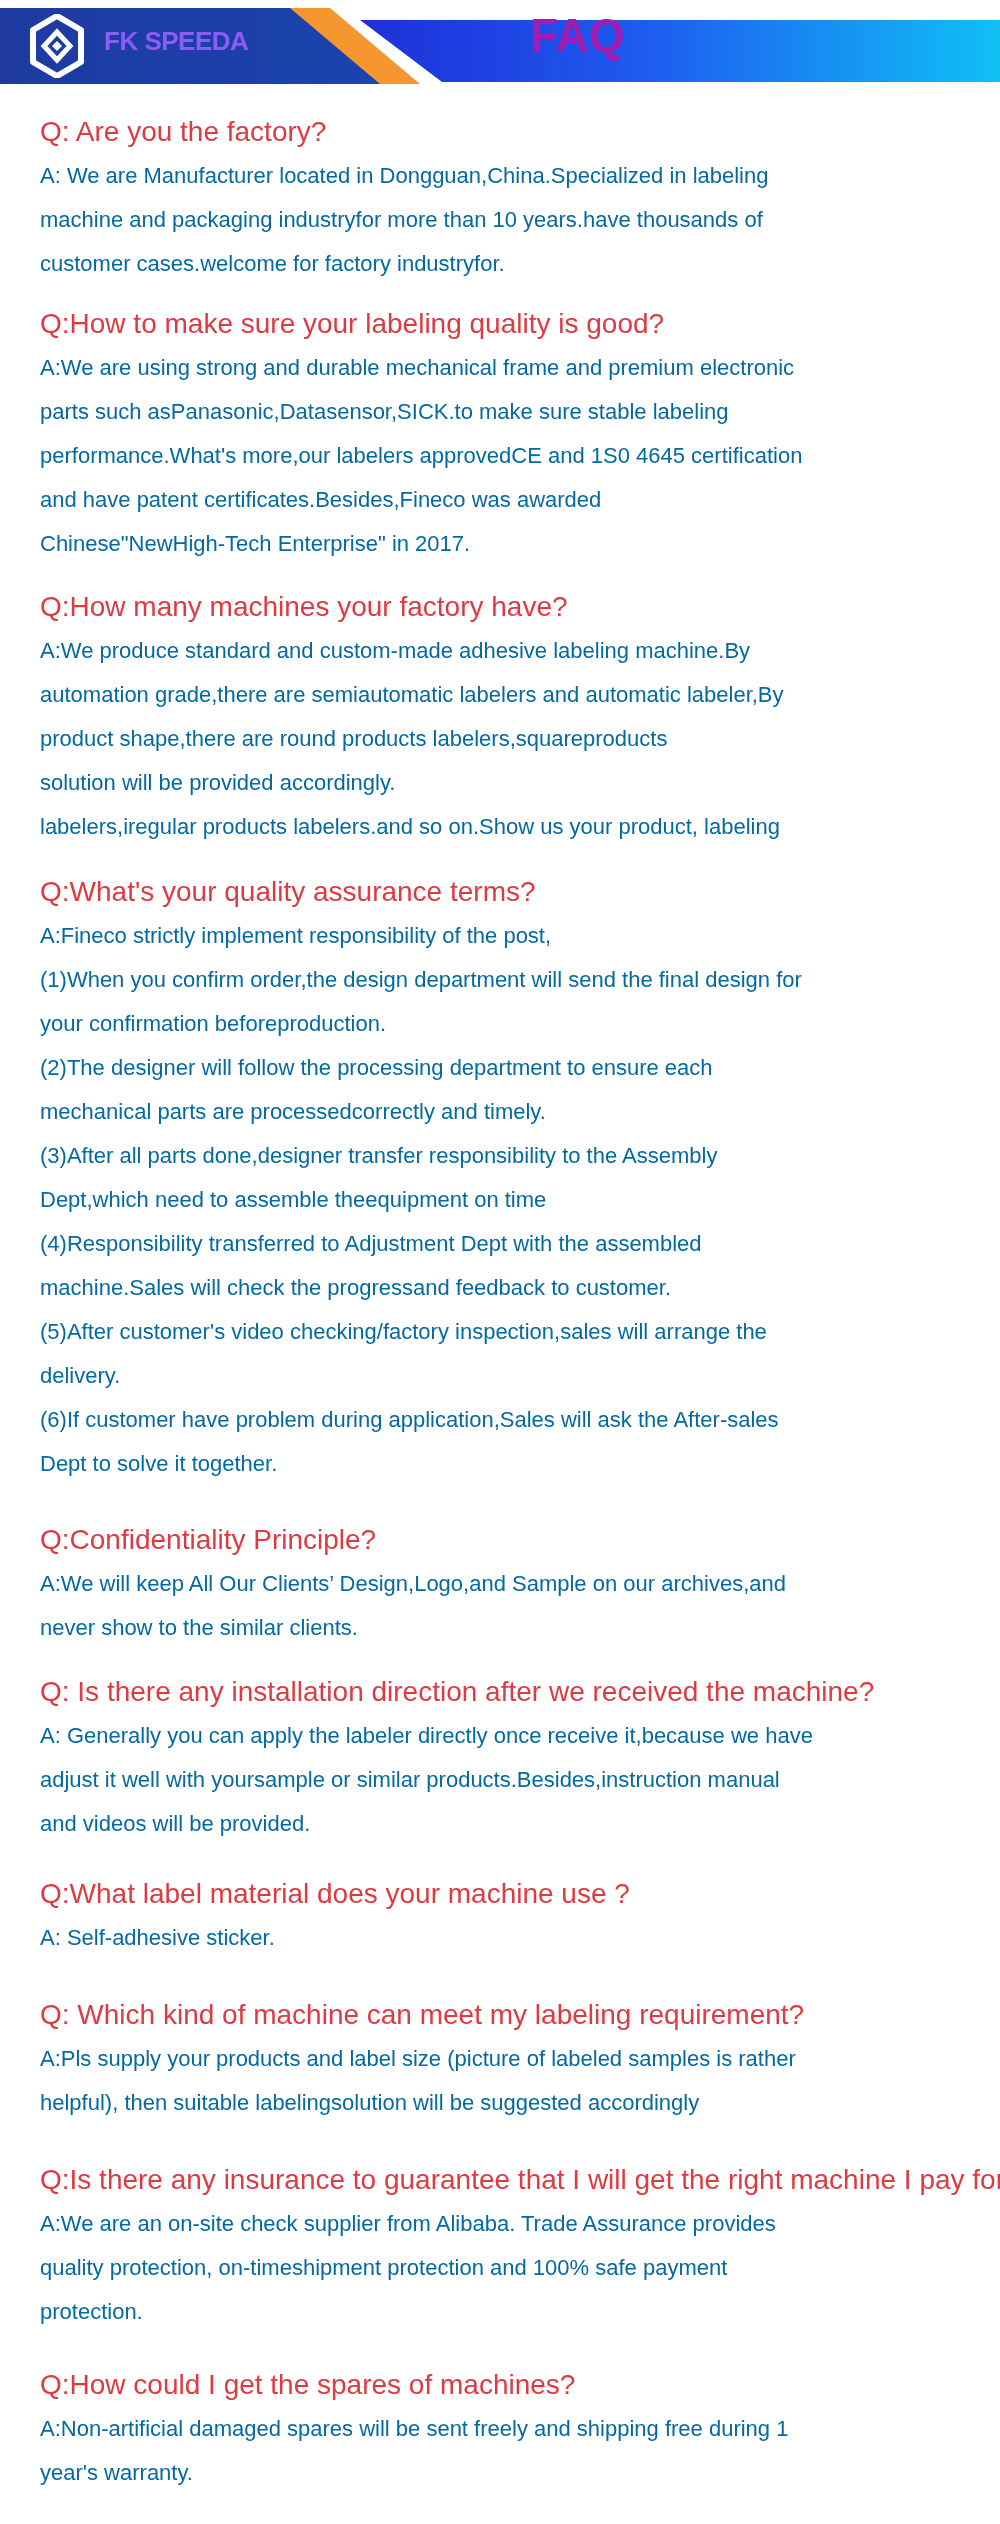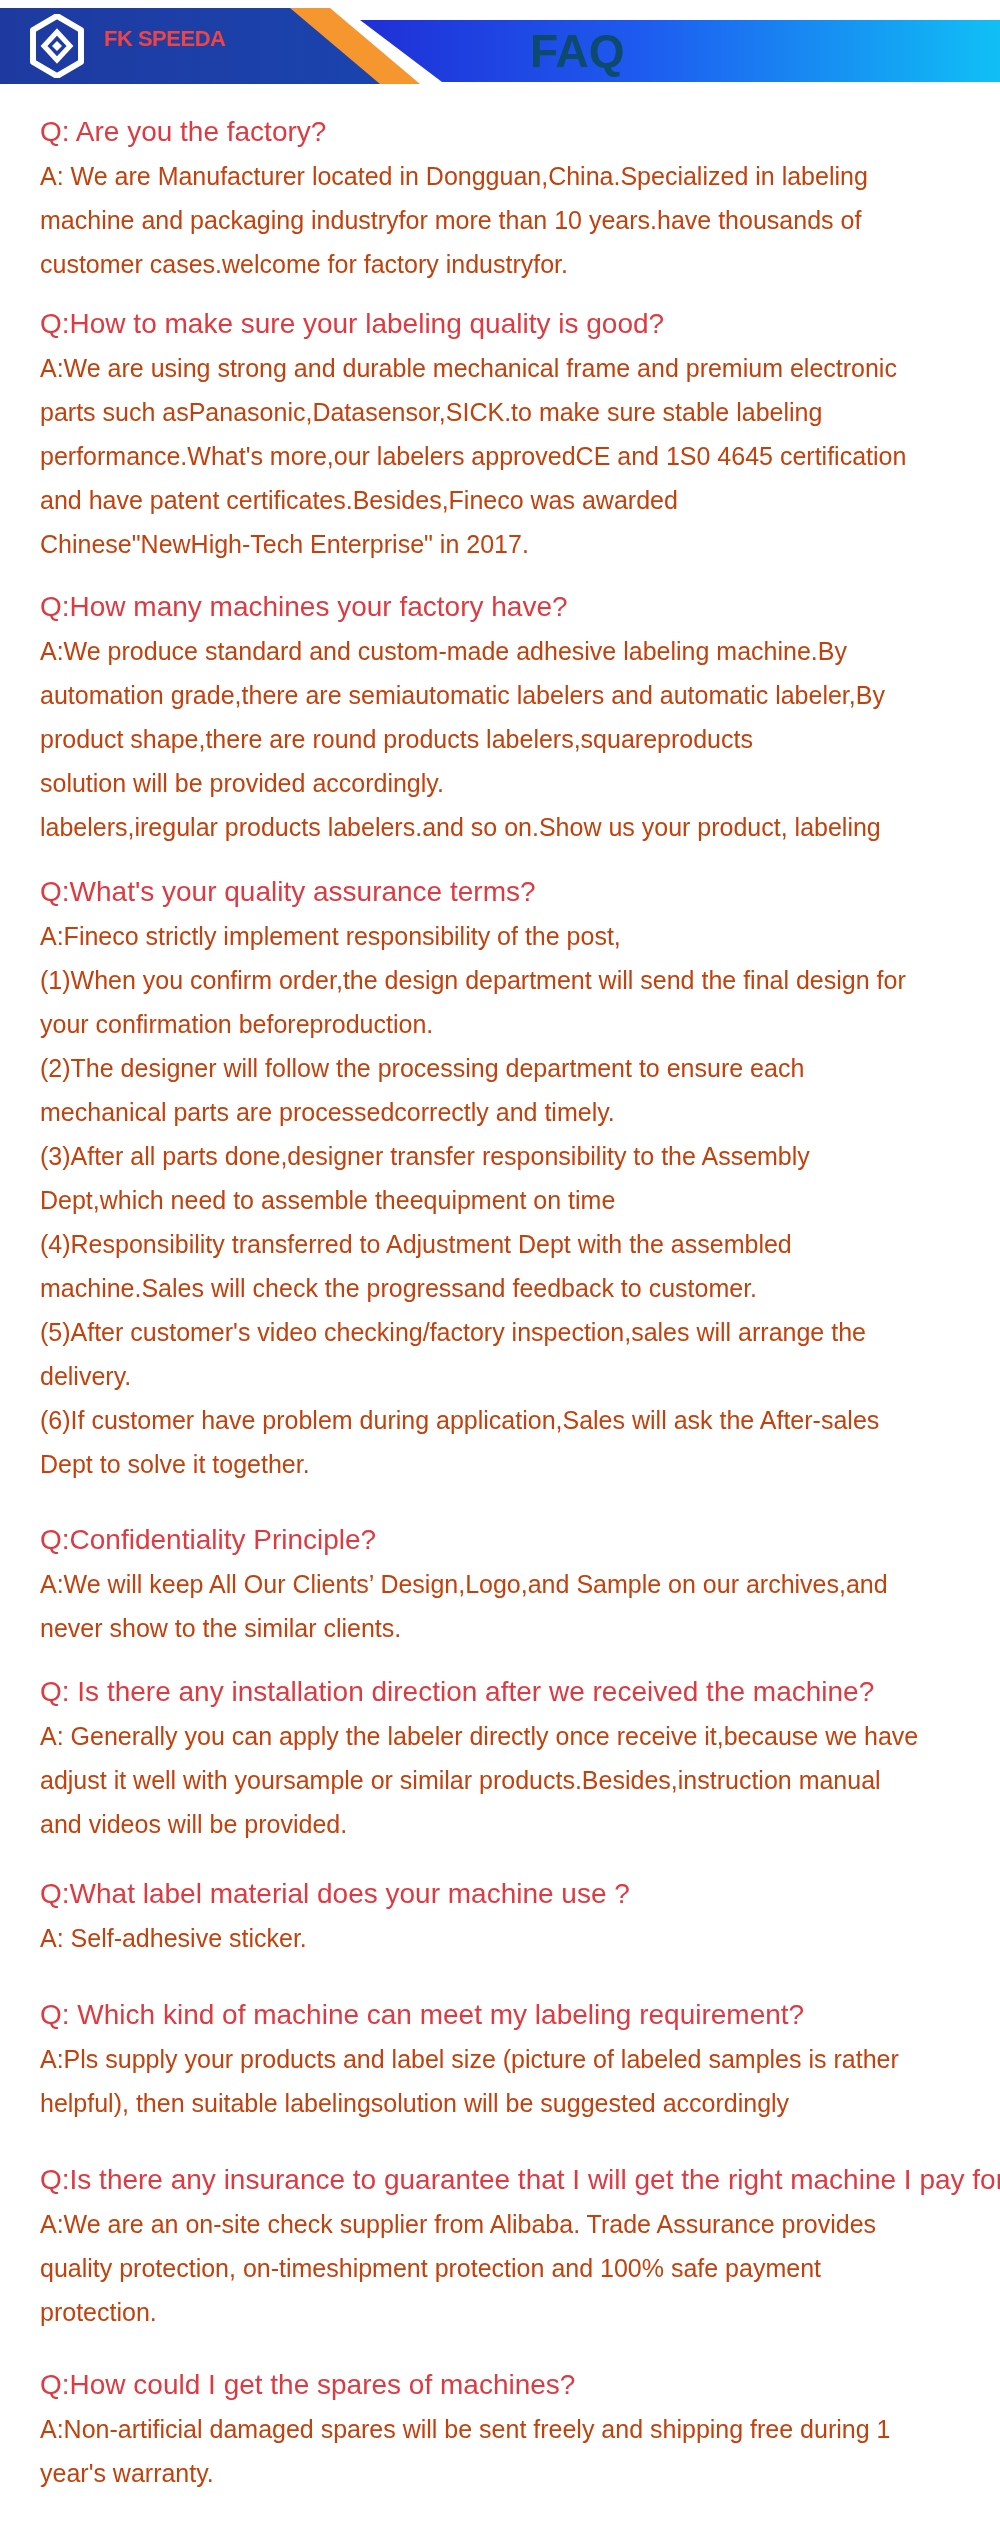--- a/index.html
+++ b/index.html
@@ -8,26 +8,26 @@
   .brand-panel { position: absolute; left: 0; top: 8px; width: 440px; height: 76px;
     background: linear-gradient(90deg, #1e3aa0 0%, #1a45b0 100%);
     clip-path: polygon(0 0, 300px 0, 390px 76px, 0 76px); }
   .orange-stripe { position: absolute; left: 0; top: 8px; width: 450px; height: 76px;
     background: #f5962f;
     clip-path: polygon(290px 0, 330px 0, 420px 76px, 380px 76px); }
   .faq-bar { position: absolute; left: 360px; top: 20px; width: 640px; height: 62px;
     background: linear-gradient(90deg, #1f2fd6 0%, #1e5cf0 45%, #10c0f5 100%);
     clip-path: polygon(0 0, 640px 0, 640px 62px, 82px 62px); }
   .logo { position: absolute; left: 30px; top: 14px; width: 54px; height: 64px; }
-  .brand-name { position: absolute; left: 104px; top: 26px; color: #ef4444; font-size: 22px; font-weight: bold; letter-spacing: -0.5px; }
-  .faq-title { position: absolute; left: 530px; top: 20px; color: #0c4a6e; font-size: 46px; font-weight: bold; line-height: 62px; }
+  .brand-name { position: absolute; left: 104px; top: 26px; color: #8b5cf6; font-size: 26px; font-weight: bold; letter-spacing: -0.5px; }
+  .faq-title { position: absolute; left: 530px; top: 4px; color: #a21caf; font-size: 46px; font-weight: bold; line-height: 62px; }
 
   .faq { position: absolute; left: 40px; width: 940px; }
   .q { color: #de3a42; font-size: 28px; line-height: 44px; margin: 0; white-space: nowrap; }
-  .a { color: #c2410c; font-size: 25px; line-height: 44px; margin: 0; }
+  .a { color: #0369a1; font-size: 22px; line-height: 44px; margin: 0; }
   .a span { display: block; white-space: nowrap; }
 </style>
 </head>
 <body>
 
 <div class="header">
   <div class="brand-panel"></div>
   <div class="orange-stripe"></div>
   <div class="faq-bar"></div>
   <svg class="logo" viewBox="0 0 54 64">

